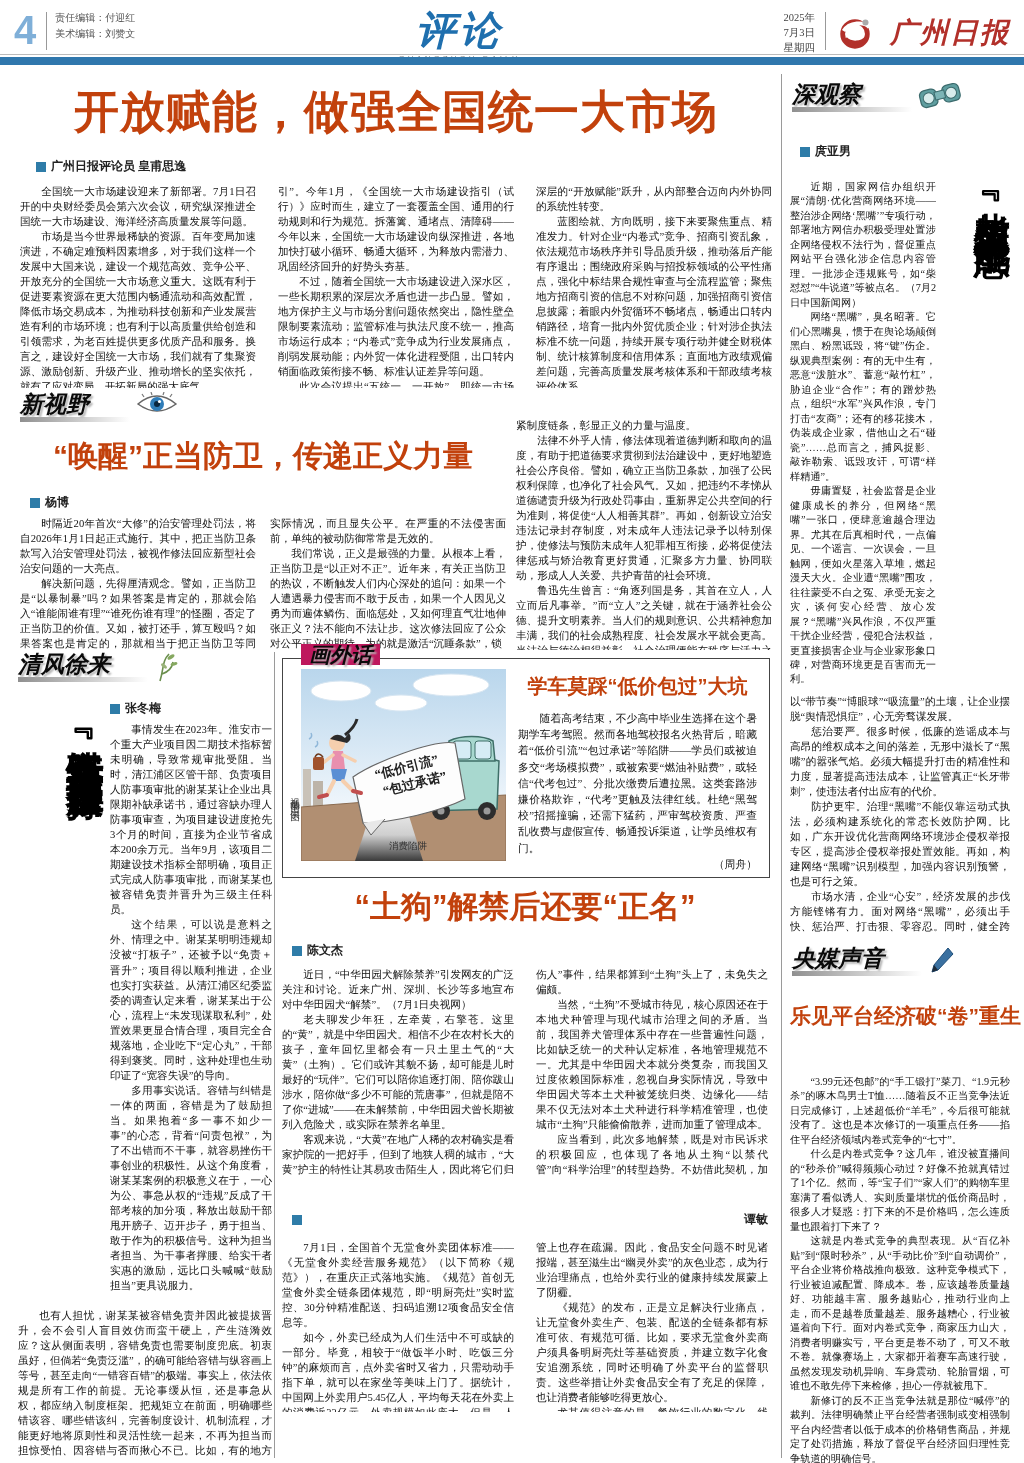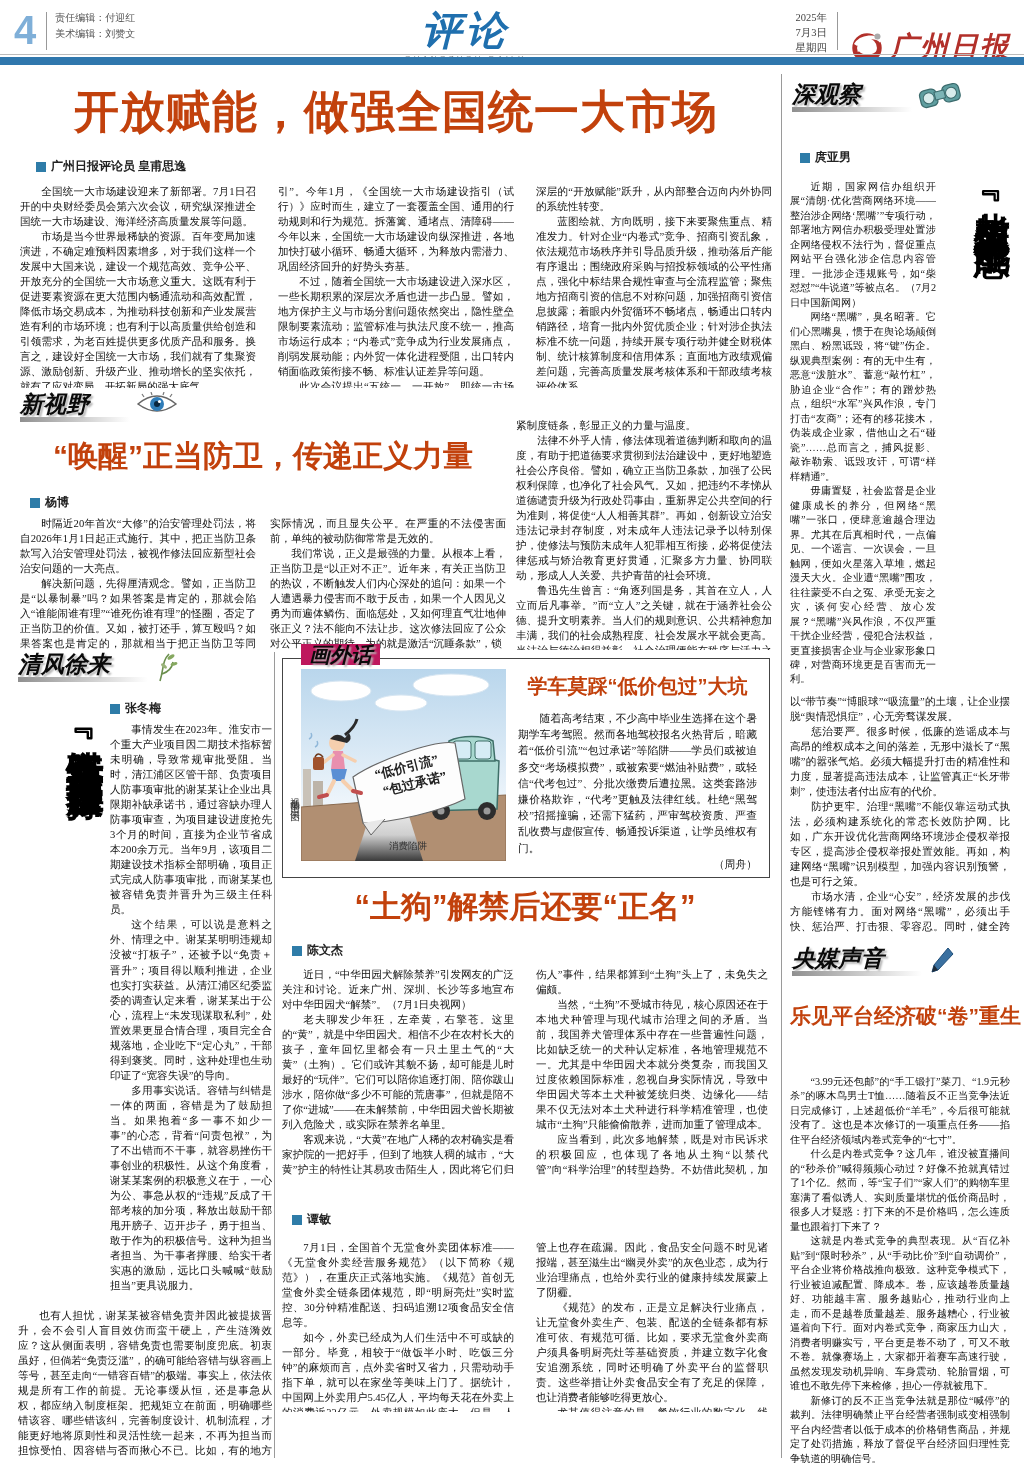--- a/index.html
+++ b/index.html
@@ -61,21 +61,21 @@
         <span class="txt">GUANGZHOU DAILY</span>
         <span class="ln"></span>
       </div>
     </div>
     <div class="dateblock">
       <div>2025年</div>
       <div>7月3日</div>
       <div>星期四</div>
     </div>
     <div class="pgdiv" style="height:38px;margin:2px 10px 0 10px;"></div>
-    <div style="display:flex;align-items:center;gap:4px;margin-top:18px;">
+    <div style="display:flex;align-items:center;gap:16px;margin-top:4px;">
       <svg width="38" height="38" viewBox="0 0 40 40">
         <circle cx="20" cy="21" r="13" fill="none" stroke="#b2302a" stroke-width="5"></circle>
         <path d="M8 18 C14 8, 30 8, 35 14" fill="none" stroke="#ffffff" stroke-width="4"></path>
         <circle cx="31" cy="9" r="3.2" fill="#aaa"></circle>
         <path d="M10 26 C16 32, 27 31, 32 25" fill="none" stroke="#b2302a" stroke-width="4"></path>
       </svg>
       <div class="masthead">广州日报</div>
     </div>
   </div>
   <div class="abs grayrule" style="left:0;top:54px;width:1024px;height:1px;"></div>
@@ -255,21 +255,21 @@
       </div>
       <div class="col">
         <p class="ni">伤人”事件，结果都算到“土狗”头上了，未免失之偏颇。</p>
         <p>当然，“土狗”不受城市待见，核心原因还在于本地犬种管理与现代城市治理之间的矛盾。当前，我国养犬管理体系中存在一些普遍性问题，比如缺乏统一的犬种认定标准，各地管理规范不一。尤其是中华田园犬本就分类复杂，而我国又过度依赖国际标准，忽视自身实际情况，导致中华田园犬等本土犬种被笼统归类、边缘化——结果不仅无法对本土犬种进行科学精准管理，也使城市“土狗”只能偷偷散养，进而加重了管理成本。</p>
         <p>应当看到，此次多地解禁，既是对市民诉求的积极回应，也体现了各地从土狗“以禁代管”向“科学治理”的转型趋势。不妨借此契机，加快制定符合我国国情的犬种认定标准，让土狗“分类定种”“去土留名”。这既有助于规范饲养管理、助力宠物市场健康发展，更能对本土犬种进行基因保育和文化推广。如日本的秋田犬，不仅被拍进了电影，更成为日本国家文化的符号。如此看，去除土味的“大黄”，或许也会成为我们的文化符号之一。</p>
       </div>
     </div>
   </div>
 
   <div class="abs art" style="left:282px;top:1198px;width:486px;">
-    <div class="byline" style="margin:13px 0 12px 10px;">
+    <div class="byline" style="margin:13px 0 12px 10px;justify-content:space-between;">
       <span class="bsq"></span>
       <span>谭敏</span>
     </div>
     <div class="cols" style="margin-top:8px;height:172px;">
       <div class="col">
         <p>7月1日，全国首个无堂食外卖团体标准——《无堂食外卖经营服务规范》（以下简称《规范》），在重庆正式落地实施。《规范》首创无堂食外卖全链条团体规范，即“明厨亮灶”实时监控、30分钟精准配送、扫码追溯12项食品安全信息等。</p>
         <p>如今，外卖已经成为人们生活中不可或缺的一部分。毕竟，相较于“做饭半小时、吃饭三分钟”的麻烦而言，点外卖省时又省力，只需动动手指下单，就可以在家坐等美味上门了。据统计，中国网上外卖用户5.45亿人，平均每天花在外卖上的消费近33亿元。外卖规模如此庞大，但是，人们吃得并不那么放心和安心。“无堂食外卖”更被一些消费者视为点外卖雷区。</p>
 
       </div>
       <div class="col">
@@ -290,21 +290,21 @@
       <svg width="44" height="28" viewBox="0 0 44 28">
         <g transform="rotate(-14 22 14)">
           <rect x="2" y="5" width="17" height="17" rx="5" fill="#5f9ea0" stroke="#3c6b6d" stroke-width="1.2"></rect>
           <rect x="25" y="5" width="17" height="17" rx="5" fill="#5f9ea0" stroke="#3c6b6d" stroke-width="1.2"></rect>
           <rect x="17" y="9" width="10" height="8" fill="#7cb4b6" stroke="#3c6b6d" stroke-width="1"></rect>
           <circle cx="10.5" cy="13.5" r="5.5" fill="#d8ecec" stroke="#3c6b6d"></circle>
           <circle cx="33.5" cy="13.5" r="5.5" fill="#d8ecec" stroke="#3c6b6d"></circle>
         </g>
       </svg>
     </div>
-    <div class="byline abs" style="left:10px;top:73px;">
+    <div class="byline abs" style="left:10px;top:67px;">
       <span class="bsq"></span>
       <span>庹亚男</span>
     </div>
     <div class="abs" style="left:0;top:104px;width:220px;height:508px;display:flex;gap:20px;">
       <div class="clip" style="width:146px;height:508px;">
         <p style="font-size:10.2px;">近期，国家网信办组织开展“清朗·优化营商网络环境——整治涉企网络‘黑嘴’”专项行动，部署地方网信办积极受理处置涉企网络侵权不法行为，督促重点网站平台强化涉企信息内容管理。一批涉企违规账号，如“柴怼怼”“牛说道”等被点名。（7月2日中国新闻网）</p>
         <p style="font-size:10.2px;">网络“黑嘴”，臭名昭著。它们心黑嘴臭，惯于在舆论场颠倒黑白、粉黑诋毁，将“键”伤企。纵观典型案例：有的无中生有，恶意“泼脏水”、蓄意“敲竹杠”，胁迫企业“合作”；有的蹭炒热点，组织“水军”兴风作浪，专门打击“友商”；还有的移花接木，伪装成企业家，借他山之石“碰瓷”……总而言之，捕风捉影、敲诈勒索、诋毁攻讦，可谓“样样精通”。</p>
         <p style="font-size:10.2px;">毋庸置疑，社会监督是企业健康成长的养分，但网络“黑嘴”一张口，便肆意逾越合理边界。尤其在后真相时代，一点偏见、一个谣言、一次误会，一旦触网，便如火星落入草堆，燃起漫天大火。企业遭“黑嘴”围攻，往往蒙受不白之冤、承受无妄之灾，谈何安心经营、放心发展？“黑嘴”兴风作浪，不仅严重干扰企业经营，侵犯合法权益，更直接损害企业与企业家形象口碑，对营商环境更是百害而无一利。</p>
         <p style="font-size:10.2px;">网络环境也是营商环境。清朗网络，就是优化营商环境；严惩“黑嘴”，就是为企业发展撑腰。近年来，网信部门持续亮剑，将打击恶意损害企业和企业家声誉作为重点，有效遏制了伤企乱象。此次专项行动应对新变化、对准新变种，正是治理的延续，彰显惩恶扬善决心。但也要看到，网络环境复杂多变，治理“黑嘴”仍需久久为功，持续发力。</p>
 

